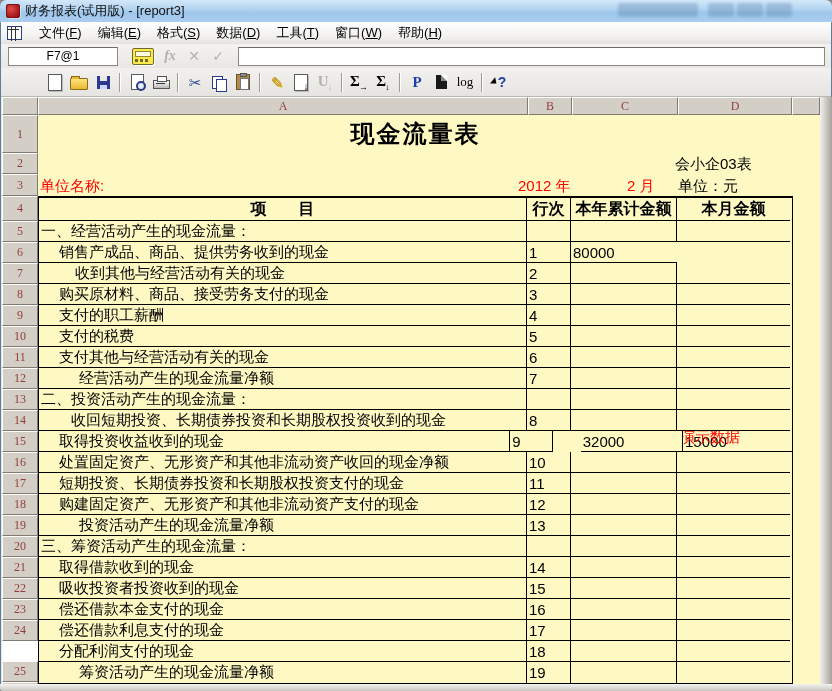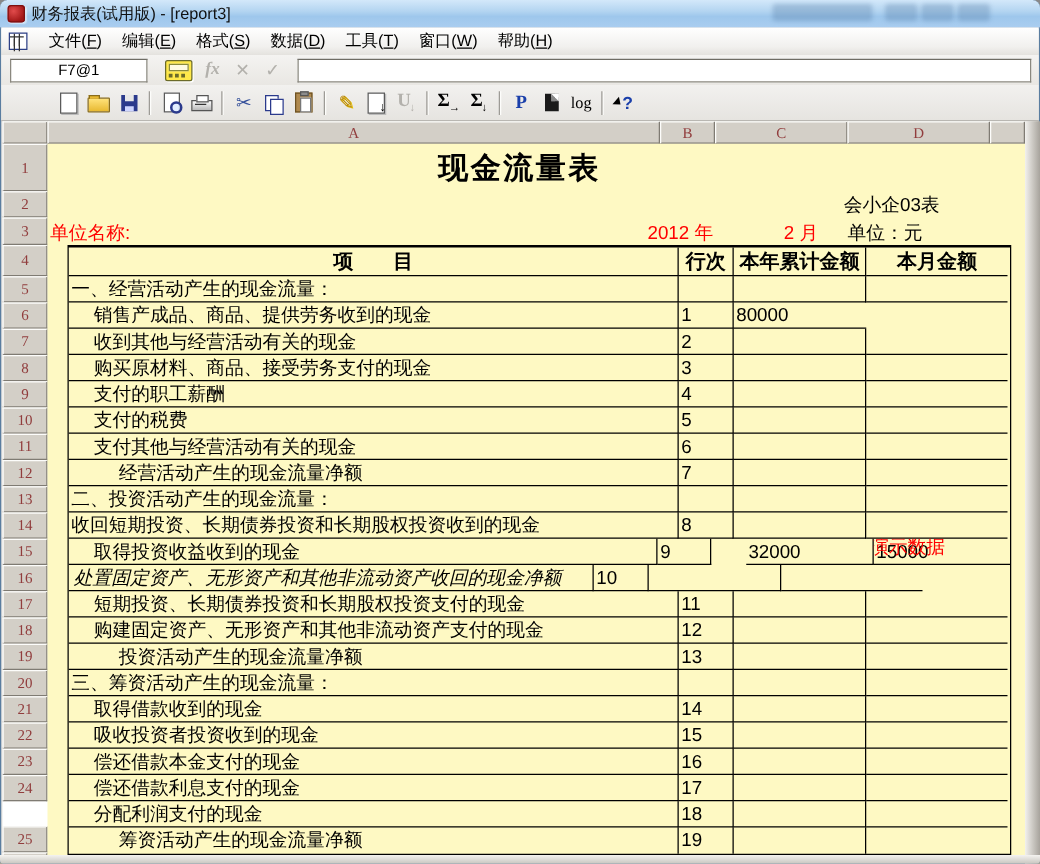--- a/index.html
+++ b/index.html
@@ -84,21 +84,21 @@
     color:#913d3d;font-family:"Liberation Serif",serif;font-size:12px;
     display:flex;align-items:center;justify-content:center;flex:none;}
   #colhead{display:flex;height:18px;}
   #bodywrap{display:flex;}
   #rowhead{width:36px;flex:none;}
   #content{position:relative;width:782px;background:#fef9c3;}
   .srow{position:relative;}
   .celltext{font-size:15px;color:#000;white-space:nowrap;}
   #sheet-title{font-size:24px;font-weight:bold;letter-spacing:2px;color:#000;}
   .red{color:#f00;}
-  #table-area{position:absolute;left:16px;box-sizing:border-box;border:1px solid #000;border-top:2px solid #000;width:755px;}
+  #table-area{position:absolute;left:0;box-sizing:border-box;border:1px solid #000;border-top:2px solid #000;width:755px;}
   .trow{display:flex;box-sizing:border-box;}
   .tcell{box-sizing:border-box;border-right:1px solid #000;border-bottom:1px solid #000;
     overflow:hidden;white-space:nowrap;font-size:15px;display:flex;align-items:center;position:relative;}
   .tcell:last-child{border-right:none;}
   .trow:last-child .tcell{border-bottom:none;}
   .thead{font-weight:bold;font-size:16px;justify-content:center;}
   .wm{position:absolute;left:-3px;top:-3px;color:#f00;font-size:15px;z-index:3;}
 </style>
 </head>
 <body>
@@ -261,21 +261,21 @@
               <span class="tcell" style="width: 44px; height: 21px; padding-left: 2px;"></span>
               <span class="tcell" style="width: 106px; height: 21px; padding-left: 2px;"></span>
               <span class="tcell" style="width: 113px; height: 21px; padding-left: 2px;"></span>
             </div>
             <div class="trow">
               <span class="tcell" style="width: 488px; height: 21px; padding-left: 20px;">销售产成品、商品、提供劳务收到的现金</span>
               <span class="tcell" style="width: 44px; height: 21px; padding-left: 2px;">1</span>
               <span class="tcell" style="width: 106px; height: 21px; padding-left: 2px;">80000</span>
             </div>
             <div class="trow">
-              <span class="tcell" style="width: 488px; height: 21px; padding-left: 20px;">收到其他与经营活动有关的现金</span>
+              <span class="tcell" style="width: 488px; height: 21px; padding-left: 36px;">收到其他与经营活动有关的现金</span>
               <span class="tcell" style="width: 44px; height: 21px; padding-left: 2px;">2</span>
               <span class="tcell" style="width: 106px; height: 21px; padding-left: 2px;"></span>
               <span class="tcell" style="width: 113px; height: 21px; padding-left: 2px;"></span>
             </div>
             <div class="trow">
               <span class="tcell" style="width: 488px; height: 21px; padding-left: 20px;">购买原材料、商品、接受劳务支付的现金</span>
               <span class="tcell" style="width: 44px; height: 21px; padding-left: 2px;">3</span>
               <span class="tcell" style="width: 106px; height: 21px; padding-left: 2px;"></span>
               <span class="tcell" style="width: 113px; height: 21px; padding-left: 2px;"></span>
             </div>
@@ -303,33 +303,33 @@
               <span class="tcell" style="width: 106px; height: 21px; padding-left: 2px;"></span>
               <span class="tcell" style="width: 113px; height: 21px; padding-left: 2px;"></span>
             </div>
             <div class="trow">
               <span class="tcell" style="width: 488px; height: 21px; padding-left: 2px;">二、投资活动产生的现金流量：</span>
               <span class="tcell" style="width: 44px; height: 21px; padding-left: 2px;"></span>
               <span class="tcell" style="width: 106px; height: 21px; padding-left: 2px;"></span>
               <span class="tcell" style="width: 113px; height: 21px; padding-left: 2px;"></span>
             </div>
             <div class="trow">
-              <span class="tcell" style="width: 488px; height: 21px; padding-left: 2px;">收回短期投资、长期债券投资和长期股权投资收到的现金</span>
+              <span class="tcell" style="width: 488px; height: 21px; padding-left: 32px;">收回短期投资、长期债券投资和长期股权投资收到的现金</span>
               <span class="tcell" style="width: 44px; height: 21px; padding-left: 2px;">8</span>
               <span class="tcell" style="width: 106px; height: 21px; padding-left: 2px;"></span>
               <span class="tcell" style="width: 113px; height: 21px; padding-left: 2px;"></span>
             </div>
             <div class="trow">
               <span class="tcell" style="width: 488px; height: 21px; padding-left: 20px;">取得投资收益收到的现金</span>
               <span class="tcell" style="width: 44px; height: 21px; padding-left: 2px;">9</span>
               <span class="tcell" style="width: 106px; height: 21px; padding-left: 2px; margin-left: 28px;">32000</span>
               <span class="tcell" style="width: 113px; height: 21px; padding-left: 2px;">15000<span class="wm">演示数据</span></span>
             </div>
             <div class="trow">
-              <span class="tcell" style="width: 420px; height: 21px; padding-left: 4px; font-style: italic;">处置固定资产、无形资产和其他非流动资产收回的现金净额</span>
+              <span class="tcell" style="width: 488px; height: 21px; padding-left: 20px;">处置固定资产、无形资产和其他非流动资产收回的现金净额</span>
               <span class="tcell" style="width: 44px; height: 21px; padding-left: 2px;">10</span>
               <span class="tcell" style="width: 106px; height: 21px; padding-left: 2px;"></span>
               <span class="tcell" style="width: 113px; height: 21px; padding-left: 2px;"></span>
             </div>
             <div class="trow">
               <span class="tcell" style="width: 488px; height: 21px; padding-left: 20px;">短期投资、长期债券投资和长期股权投资支付的现金</span>
               <span class="tcell" style="width: 44px; height: 21px; padding-left: 2px;">11</span>
               <span class="tcell" style="width: 106px; height: 21px; padding-left: 2px;"></span>
               <span class="tcell" style="width: 113px; height: 21px; padding-left: 2px;"></span>
             </div>

